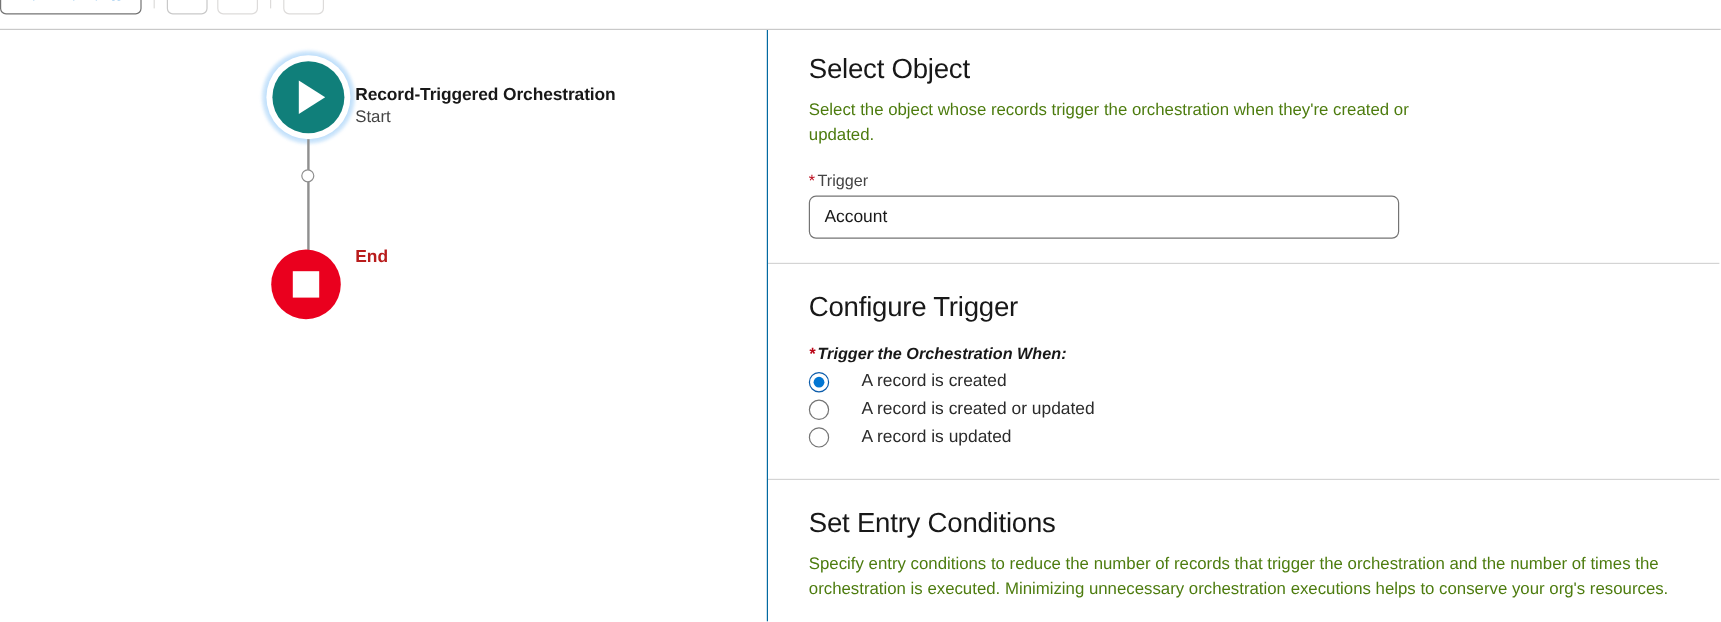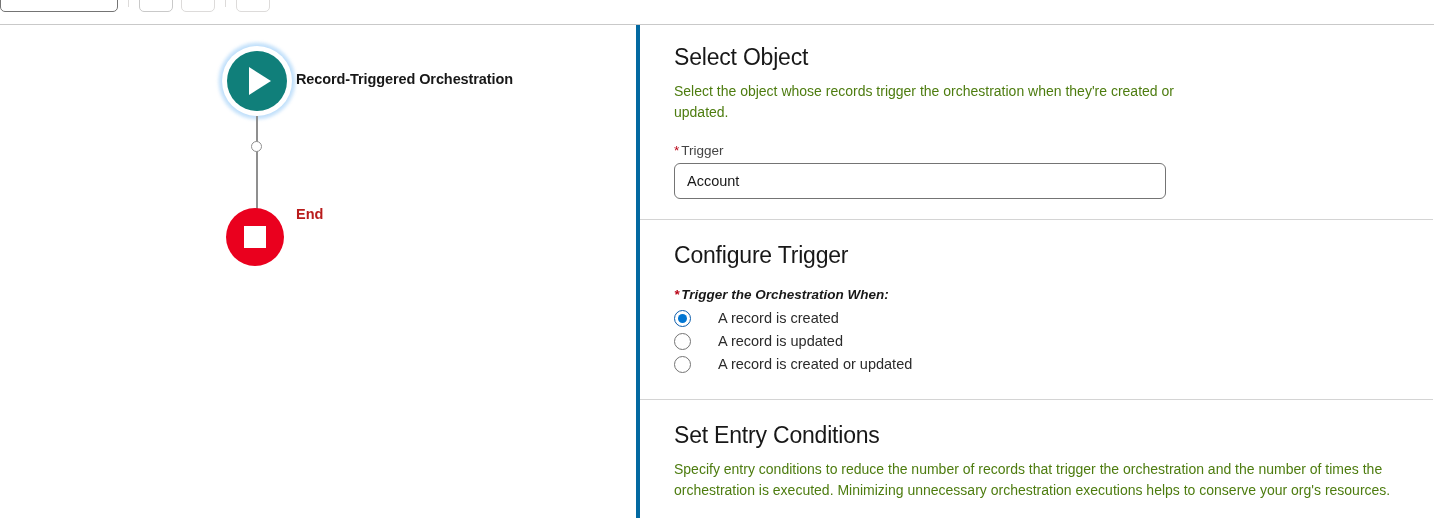--- a/index.html
+++ b/index.html
@@ -86,21 +86,21 @@
     height: 493px;
     display: flex;
   }
 
   
   .canvas {
     position: relative;
     width: 640px;
     height: 493px;
     background: #ffffff;
-    border-right: 4px solid #0369a1;
+    border-right: 1px solid #0369a1;
     box-sizing: border-box;
     overflow: hidden;
   }
 
   .node-group { position: absolute; }
 
   .start-group { left: 222px; top: 21px; }
   .node-start-wrap {
     position: relative;
     width: 70px;
@@ -341,20 +341,21 @@
           <div class="glow"></div>
           <div class="ring"></div>
           <div class="node-start">
             <div class="play-glyph"></div>
           </div>
         </div>
       </div>
 
       <div class="start-labels">
         <div class="node-title">Record-Triggered Orchestration</div>
+        <div class="node-sub">Start</div>
       </div>
 
       <div class="connector"></div>
       <div class="conn-dot"></div>
 
       <div class="node-group end-group">
         <div class="node-end">
           <div class="stop-glyph"></div>
         </div>
       </div>
@@ -378,25 +379,25 @@
       <div class="section s2">
         <h2 class="sec-title">Configure Trigger</h2>
         <div class="group-label"><span class="req">*</span><span>Trigger the Orchestration When:</span></div>
 
         <div class="radio-row checked">
           <span class="radio-mark"></span>
           <span class="radio-label">A record is created</span>
         </div>
         <div class="radio-row">
           <span class="radio-mark"></span>
-          <span class="radio-label">A record is updated</span>
+          <span class="radio-label">A record is created or updated</span>
         </div>
         <div class="radio-row">
           <span class="radio-mark"></span>
-          <span class="radio-label">A record is created or updated</span>
+          <span class="radio-label">A record is updated</span>
         </div>
       </div>
 
       <div class="divider"></div>
 
       <div class="section s3">
         <h2 class="sec-title">Set Entry Conditions</h2>
         <p class="sec-desc wide">Specify entry conditions to reduce the number of records that trigger the orchestration and the number of times the orchestration is executed. Minimizing unnecessary orchestration executions helps to conserve your org's resources.</p>
       </div>
 

